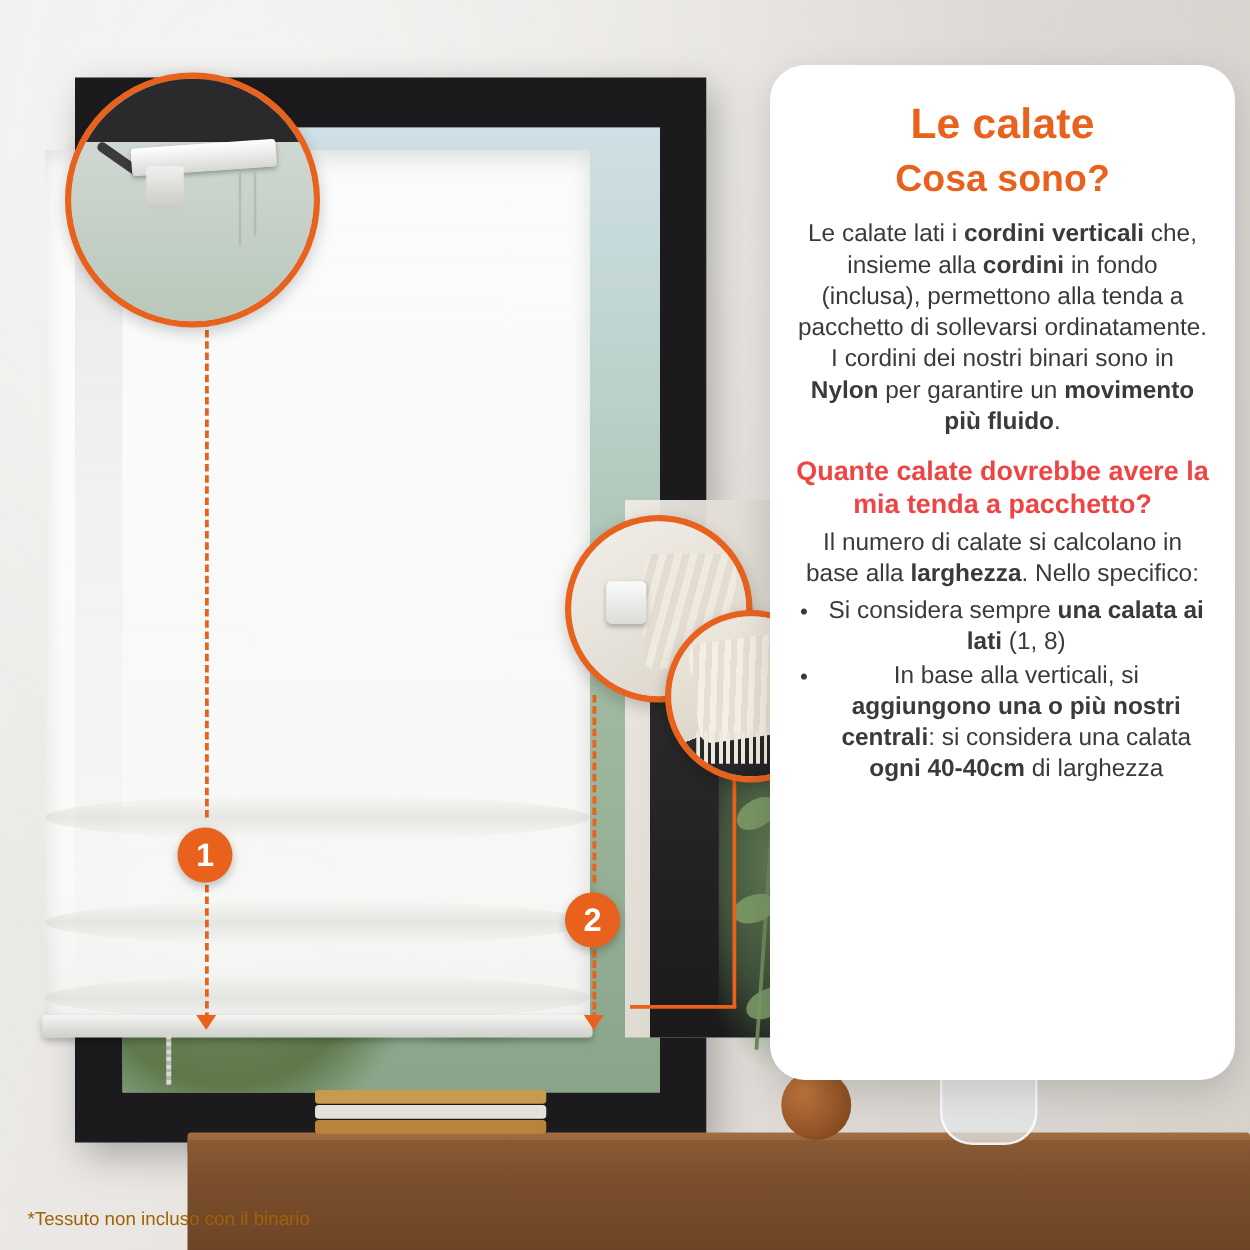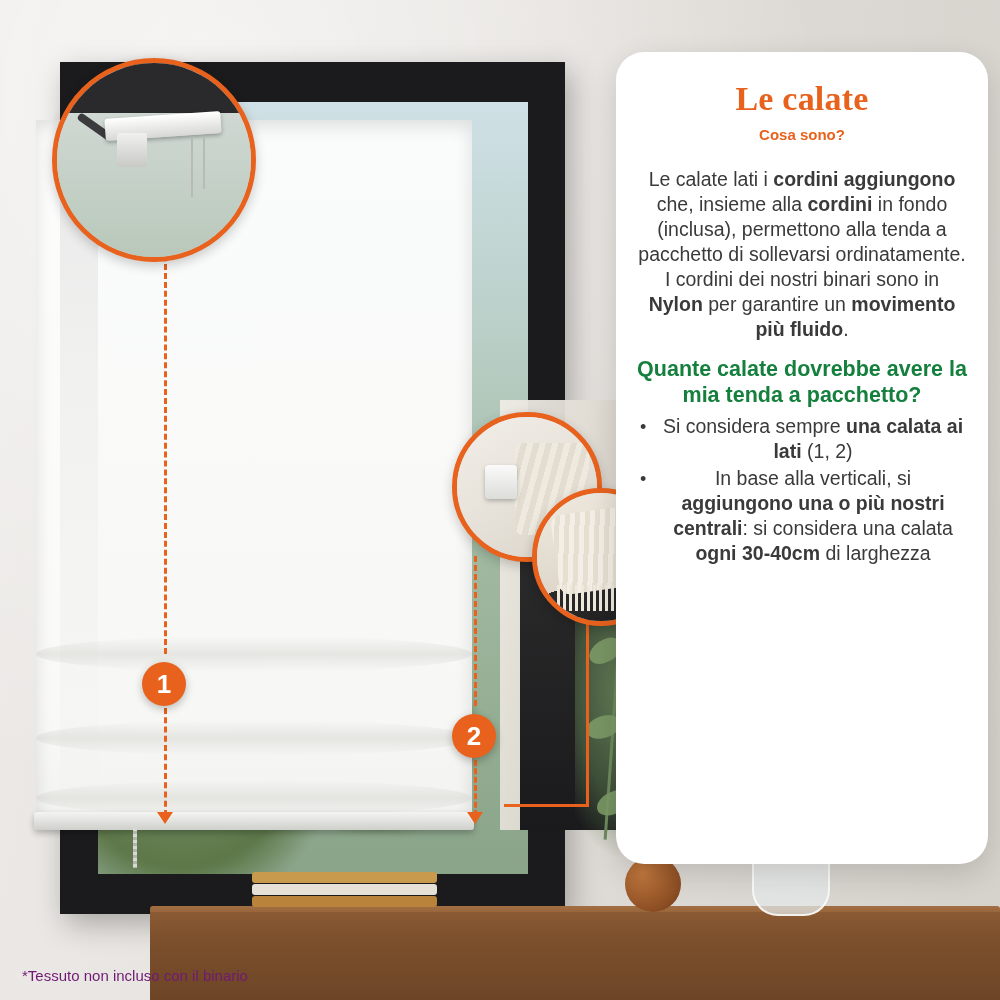--- a/index.html
+++ b/index.html
@@ -233,36 +233,35 @@
     box-sizing: border-box;
     text-align: center;
     color: #2f2f2f;
   }
   .card-title {
     color: #e8621d;
     font-size: 34px;
     font-weight: bold;
     letter-spacing: .2px;
     margin: 6px 0 8px;
-    font-family: Liberation Serif, serif;
   }
   .card-subtitle {
     color: #e8621d;
-    font-size: 15px;
+    font-size: 30px;
     font-weight: bold;
-    margin: 0 0 24px;
+    margin: 0 0 14px;
   }
   .card-paragraph {
     font-size: 19.5px;
     line-height: 25px;
     margin: 0 0 4px;
     color: #3a3a3a;
   }
   .card-question {
-    color: #15803d;
+    color: #ef4444;
     font-size: 21.5px;
     font-weight: bold;
     line-height: 26px;
     margin: 14px 0 6px;
   }
   .card-list {
     margin: 4px 0 0;
     padding-left: 22px;
     text-align: center;
     font-size: 19.5px;
@@ -426,21 +425,21 @@
     background: #e8621d;
   }
   .bracket-v { left: 586px; top: 580px; width: 3px; height: 226px; }
   .bracket-h { left: 504px; top: 804px; width: 85px; height: 3px; }
 
   .footnote {
     position: absolute;
     left: 22px;
     bottom: 16px;
     font-size: 15px;
-    color: #701a75;
+    color: #a16207;
   }
 </style>
 </head>
 <body>
 
 <div class="stage">
 
   <div class="wall"></div>
   <div class="wall-shadow"></div>
 
@@ -524,32 +523,35 @@
   </div>
   <div class="marker marker-2">
     <span>2</span>
   </div>
 
   <div class="info-card">
     <div class="card-title">Le calate</div>
     <div class="card-subtitle">Cosa sono?</div>
 
     <p class="card-paragraph">
-      <span>Le calate lati i </span><b>cordini aggiungono</b><span> che, insieme alla </span><b>cordini</b><span> in fondo (inclusa), permettono alla tenda a pacchetto di sollevarsi ordinatamente. I cordini dei nostri binari sono in </span><b>Nylon</b><span> per garantire un </span><b>movimento più fluido</b><span>.</span>
+      <span>Le calate lati i </span><b>cordini verticali</b><span> che, insieme alla </span><b>cordini</b><span> in fondo (inclusa), permettono alla tenda a pacchetto di sollevarsi ordinatamente. I cordini dei nostri binari sono in </span><b>Nylon</b><span> per garantire un </span><b>movimento più fluido</b><span>.</span>
     </p>
 
     <div class="card-question">Quante calate dovrebbe avere la mia tenda a pacchetto?</div>
 
+    <p class="card-paragraph">
+      <span>Il numero di calate si calcolano in base alla </span><b>larghezza</b><span>. Nello specifico:</span>
+    </p>
 
     <ul class="card-list">
       <li>
         <span class="bullet">•</span>
-        <span>Si considera sempre </span><b>una calata ai lati</b><span> (1, 2)</span>
+        <span>Si considera sempre </span><b>una calata ai lati</b><span> (1, 8)</span>
       </li>
       <li>
         <span class="bullet">•</span>
-        <span>In base alla verticali, si </span><b>aggiungono una o più nostri centrali</b><span>: si considera una calata </span><b>ogni 30-40cm</b><span> di larghezza</span>
+        <span>In base alla verticali, si </span><b>aggiungono una o più nostri centrali</b><span>: si considera una calata </span><b>ogni 40-40cm</b><span> di larghezza</span>
       </li>
     </ul>
   </div>
 
   <div class="footnote">*Tessuto non incluso con il binario</div>
 </div>
 
 </body></html>

